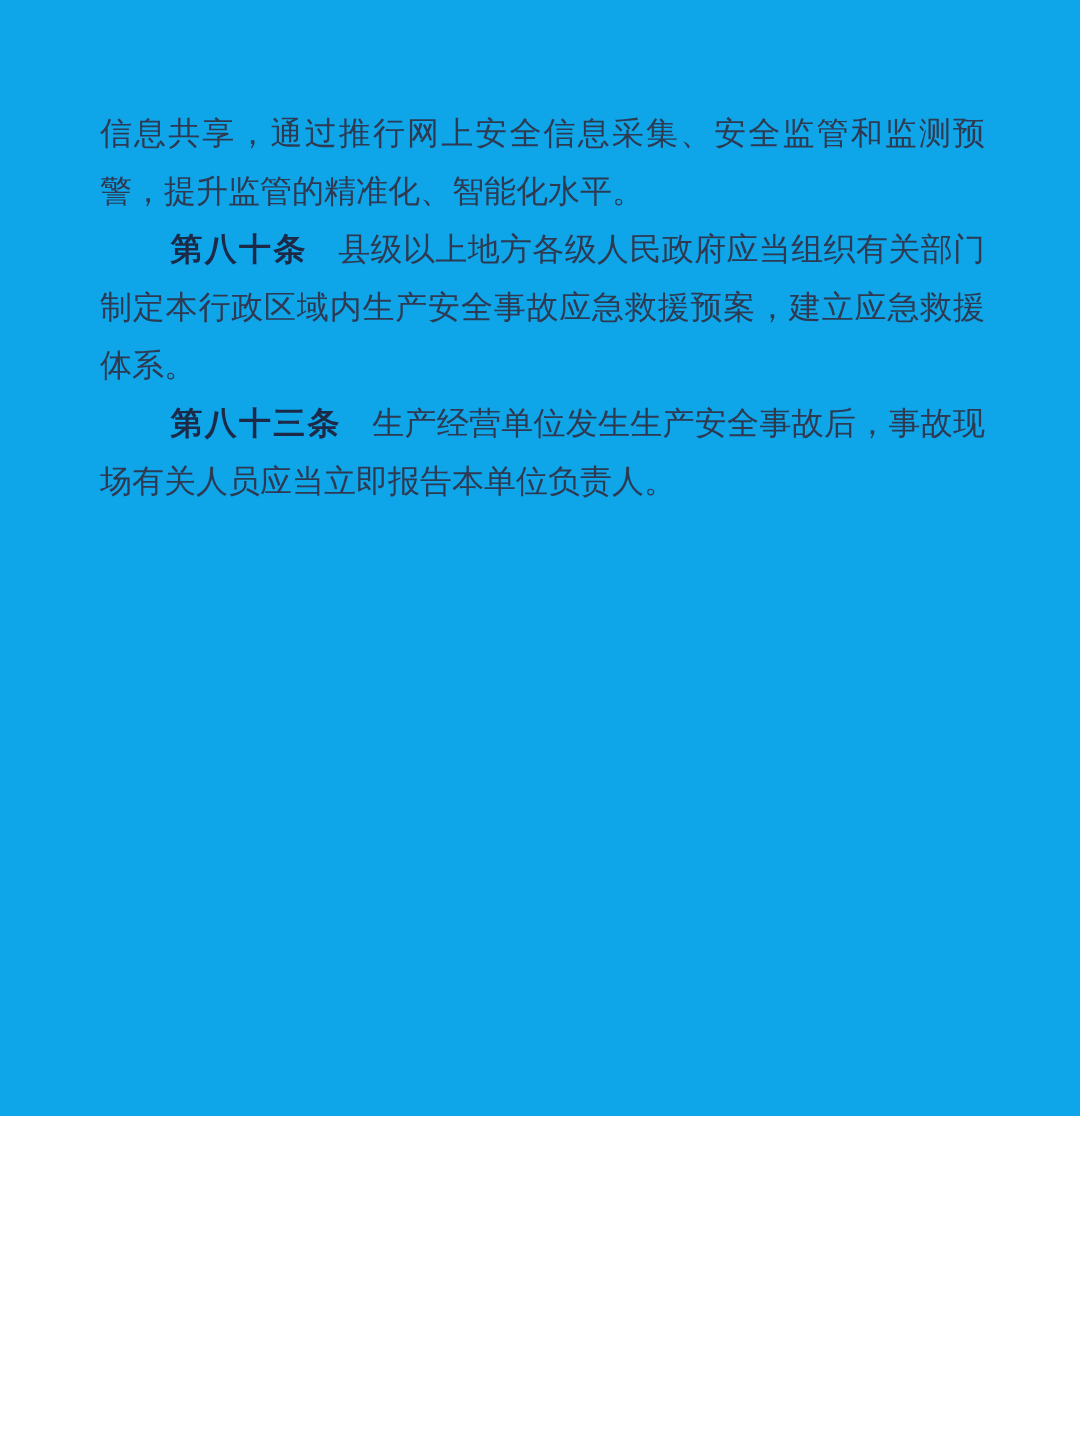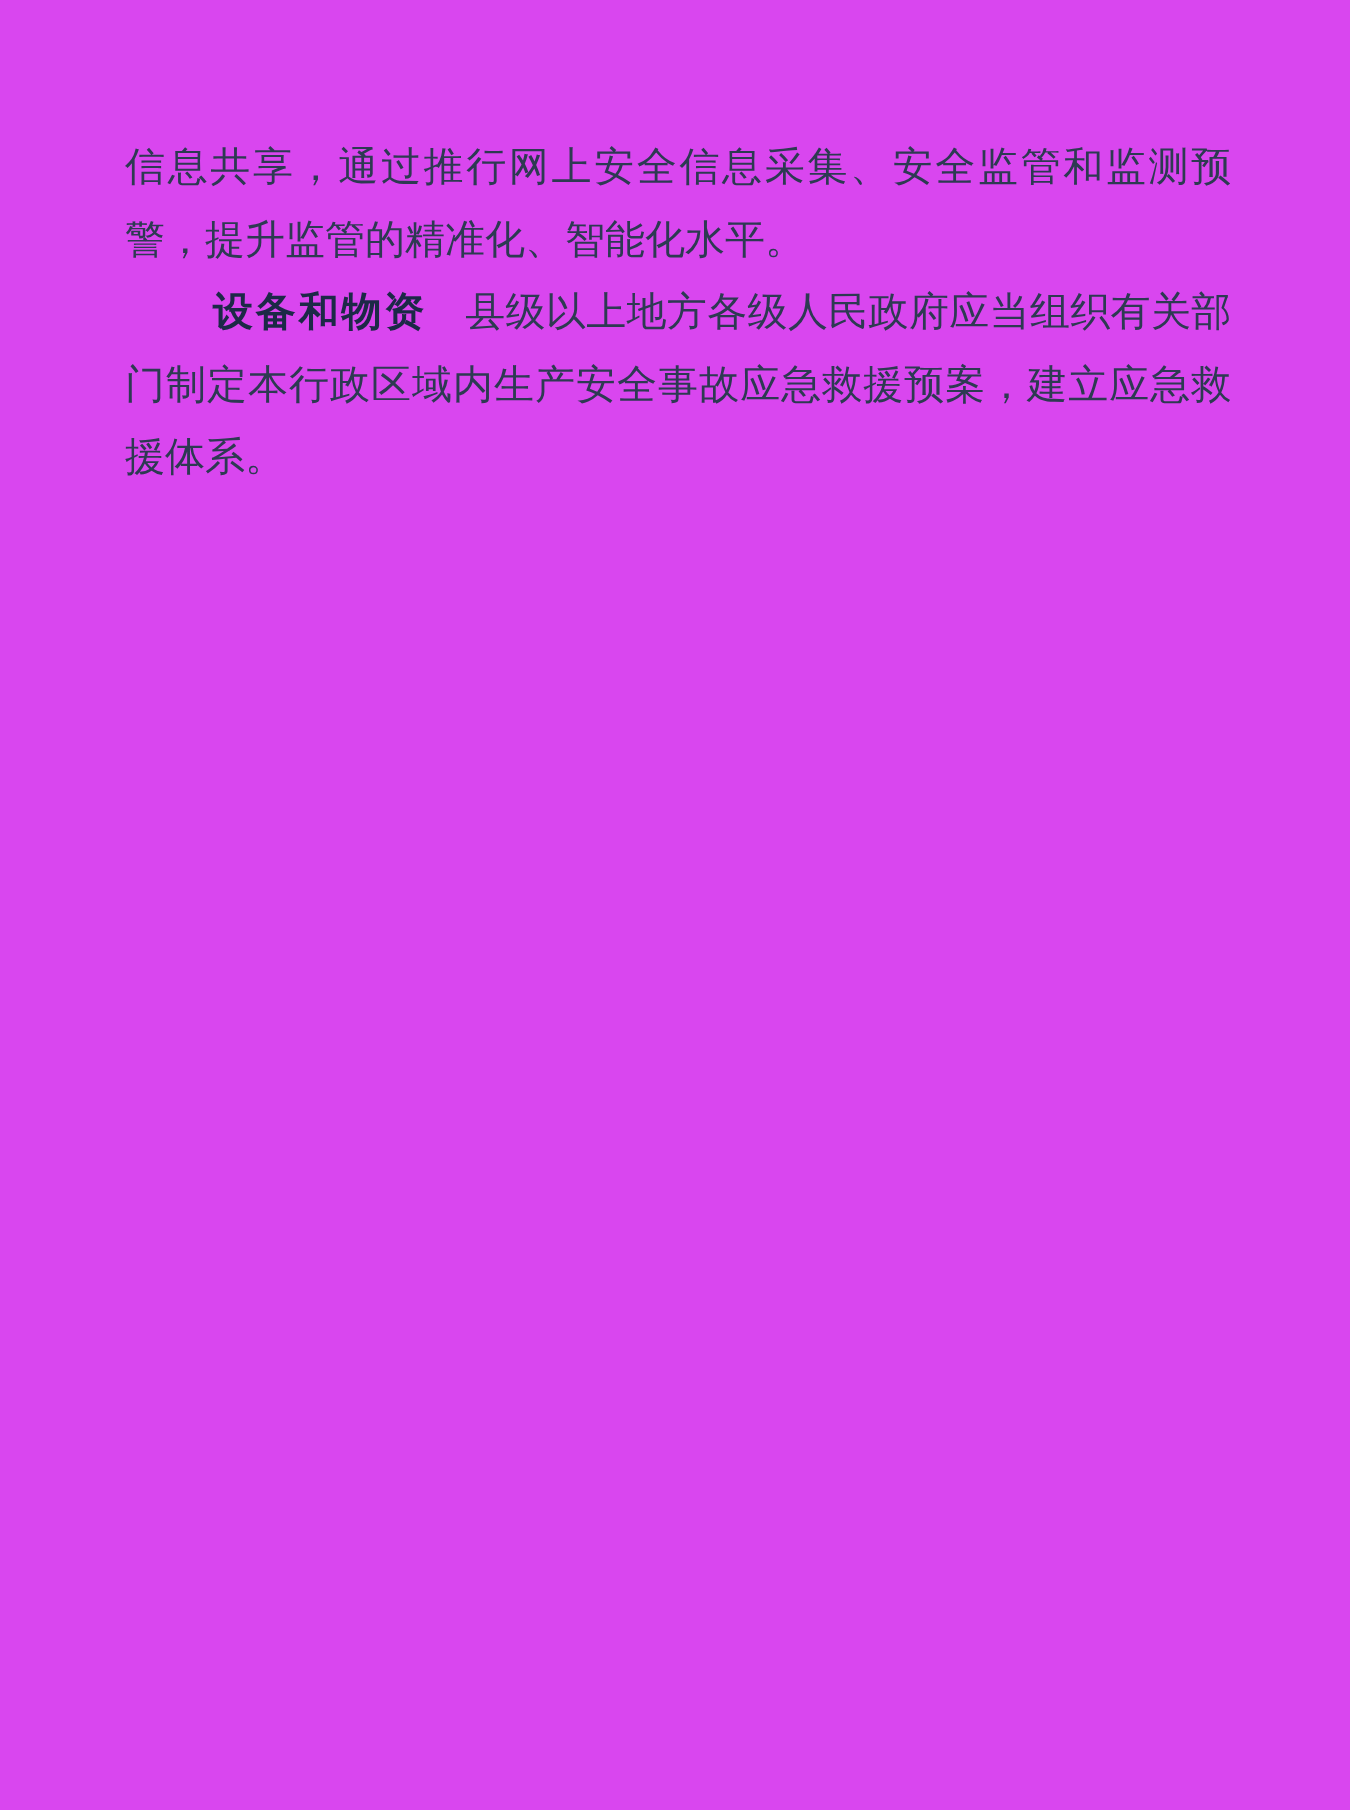--- a/index.html
+++ b/index.html
@@ -3,24 +3,24 @@
 <meta charset="utf-8">
 <style>
   html, body {
     margin: 0;
     padding: 0;
     background: #ffffff;
   }
   .page {
     position: relative;
     width: 1080px;
-    height: 1448px;
+    height: 1116px;
     box-sizing: border-box;
     margin: 0 auto;
-    background: #d946ef;
+    background: #0ea5e9;
     padding: 104px 95px 12px 100px;
     overflow: hidden;
     font-family: "Liberation Serif", "DejaVu Serif", serif;
     font-size: 32px;
     line-height: 58px;
     color: #2d3a52;
     text-align: justify;
   }
   .para {
     margin: 0;
@@ -46,21 +46,24 @@
 </head>
 <body>
 
 <div class="page">
 
   <p class="para no-indent">
     <span class="para-text">信息共享，通过推行网上安全信息采集、安全监管和监测预警，提升监管的精准化、智能化水平。</span>
   </p>
 
   <p class="para">
-    <span class="article-num">设备和物资</span><span class="para-text">县级以上地方各级人民政府应当组织有关部门制定本行政区域内生产安全事故应急救援预案，建立应急救援体系。</span>
+    <span class="article-num">第八十条</span><span class="para-text">县级以上地方各级人民政府应当组织有关部门制定本行政区域内生产安全事故应急救援预案，建立应急救援体系。</span>
   </p>
 
 
 
 
 
+  <p class="para">
+    <span class="article-num">第八十三条</span><span class="para-text">生产经营单位发生生产安全事故后，事故现场有关人员应当立即报告本单位负责人。</span>
+  </p>
 
 </div>
 
 </body></html>

